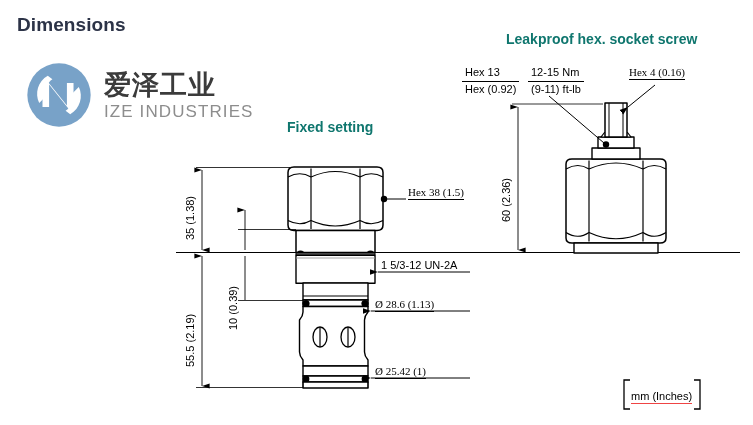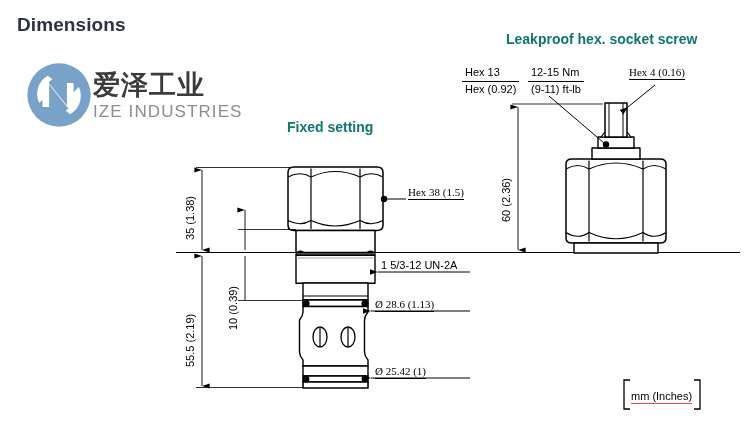--- a/index.html
+++ b/index.html
@@ -26,21 +26,21 @@
     color: #2c3347;
     letter-spacing: 0.1px;
   }
 
   
   #logo-wrap {
     position: absolute;
     left: 26px; top: 62px;
     display: flex;
     align-items: center;
-    gap: 1px;
+    gap: 12px;
   }
   #logo-mark { width: 66px; height: 66px; display:block; }
   #logo-text { display: flex; flex-direction: column; line-height: 1; }
   #logo-cn {
     font-size: 27px;
     font-weight: bold;
     color: #3b3b3b;
     letter-spacing: 1px;
     font-family: "DejaVu Sans", sans-serif;
   }

